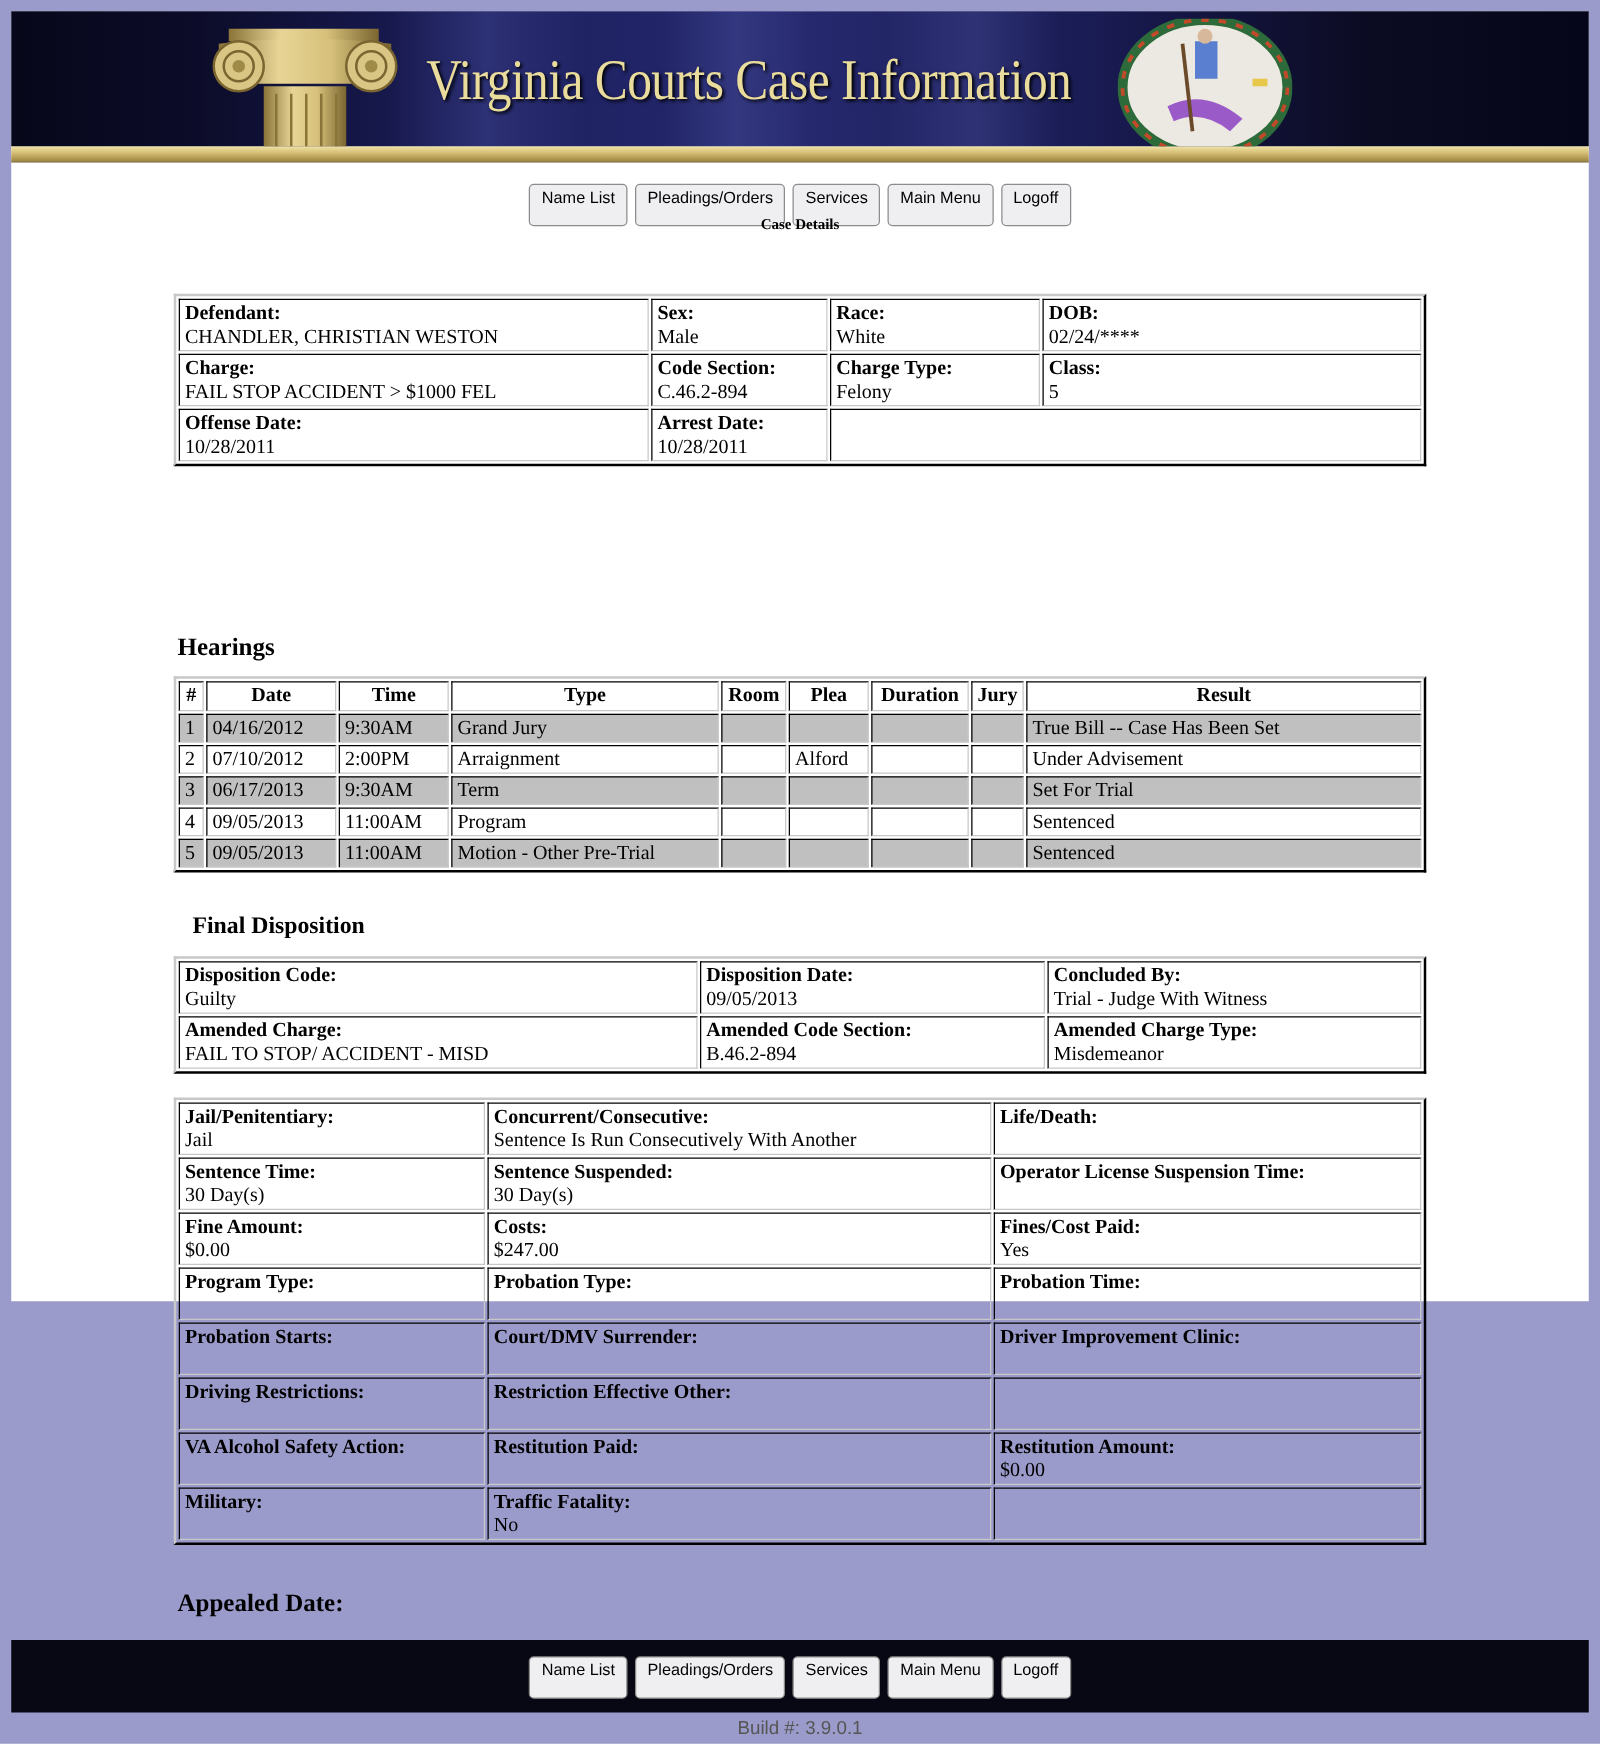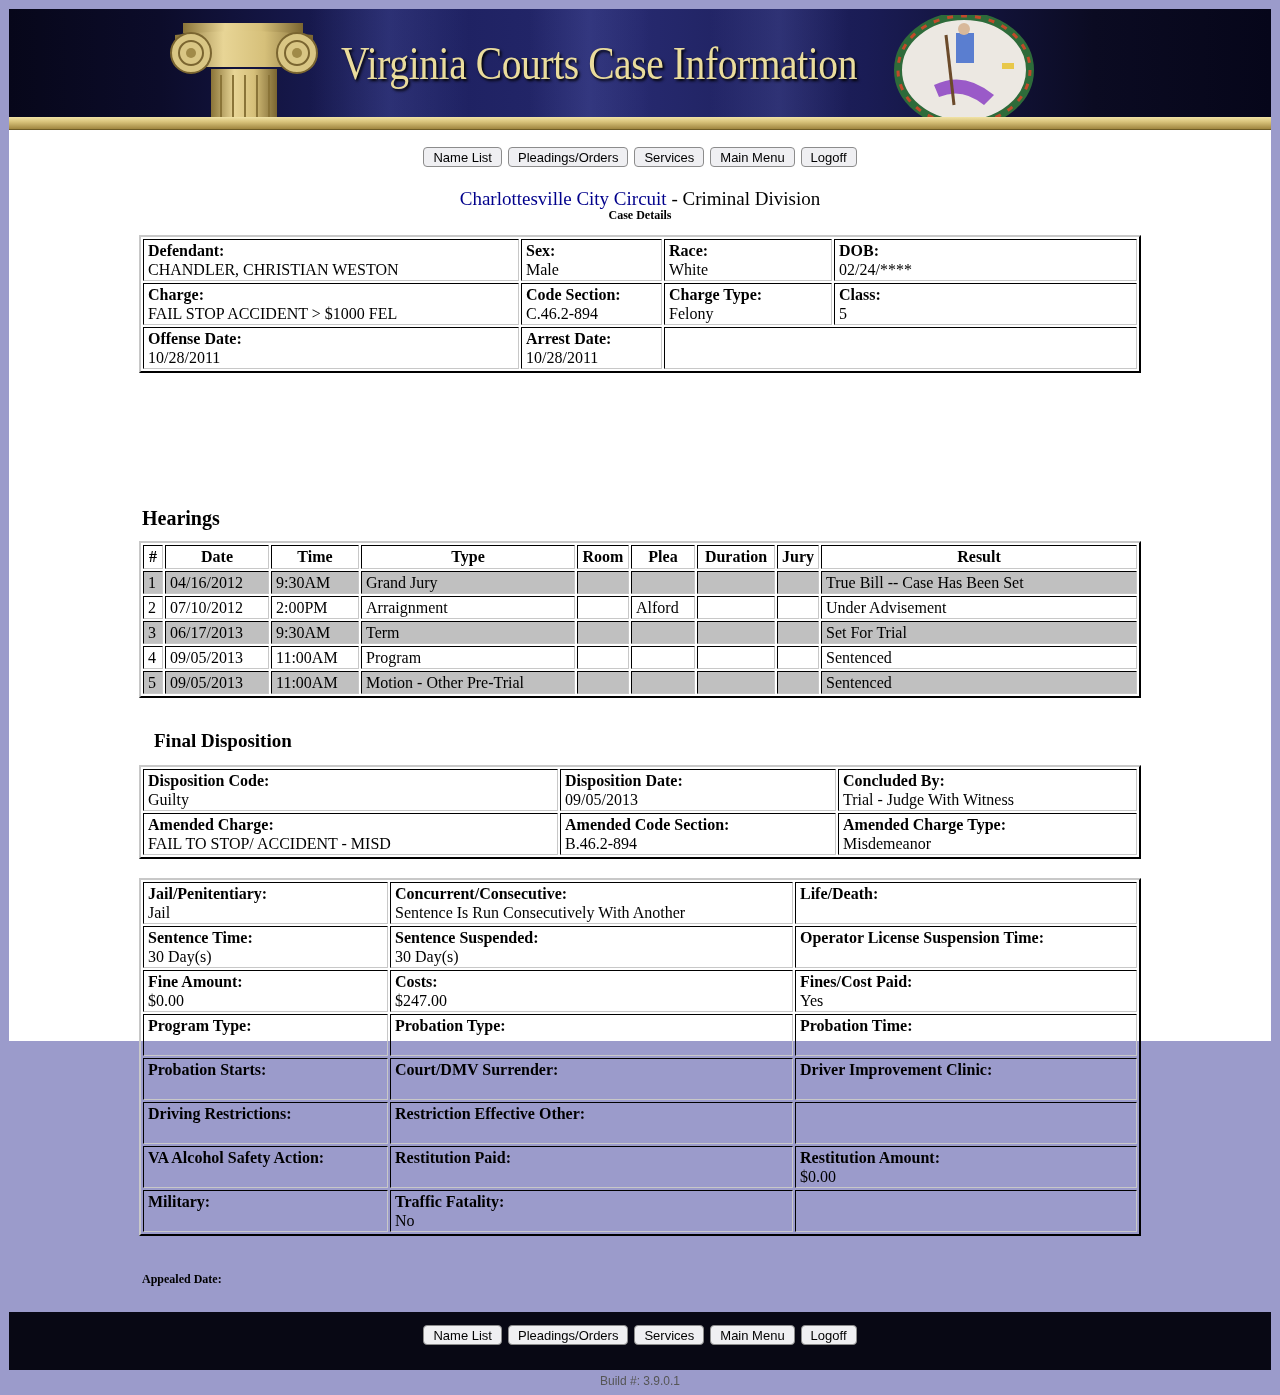--- a/index.html
+++ b/index.html
@@ -55,21 +55,21 @@
     height: 26px;
   }
   .nav.bottom {
     padding-top: 13px; height: 45px;
     background: #080814;
   }
   .btn {
     display: inline-block;
     font-family: "Liberation Sans", "DejaVu Sans", sans-serif;
     font-size: 13px;
-    padding: 2px 9px 0 9px;
+    padding: 2px 9px 14px 9px;
     margin: 0 1px;
     background: #efeff2;
     border: 1px solid #8c8c8c;
     border-radius: 4px;
     color: #000;
     line-height: 16px;
     cursor: pointer;
   }
   .court-title {
     text-align: center; margin-top: 16px;
@@ -103,27 +103,27 @@
   .hearings-h { left: 133px; top: 498px; font-size: 20px; }
   .hearings { position: absolute; left: 130px; top: 532px; width: 1002px; }
   .hearings th { font-weight: bold; text-align: center; padding: 0 3px; height: 20px; }
   .hearings td { height: 19px; padding: 1px 2px; line-height: 19px; }
   .hearings tr.shade td { background: #c0c0c0; }
   .final-h { left: 133px; top: 721px; font-size: 19px; margin-left: 12px; }
   .disp { position: absolute; left: 130px; top: 756px; width: 1002px; }
   .disp td { height: 38px; padding: 1px 2px; }
   .sent { position: absolute; left: 130px; top: 869px; width: 1002px; }
   .sent td { height: 38px; padding: 1px 2px; }
-  .appealed { position: absolute; left: 133px; top: 1263px; font-size: 12px; font-weight: bold; }
+  .appealed { position: absolute; left: 133px; top: 1263px; font-size: 20px; font-weight: bold; }
   .bottom-wrap { position: absolute; left: 0; top: 1303px; width: 1262px; }
   .build {
     position: absolute; left: 0; width: 1280px; top: 1374px;
     text-align: center;
     font-family: "Liberation Sans", "DejaVu Sans", sans-serif;
-    font-size: 12px; color: #555;
+    font-size: 15px; color: #555;
   }
 </style>
 </head>
 <body>
 
 <div class="frame" style="height:1032px;">
 
   <div class="banner">
     <div class="drape" style="left:300px;width:160px;"></div>
     <div class="drape" style="left:520px;width:120px;"></div>
@@ -167,23 +167,20 @@
   <div class="gold-bar"></div>
 
   <div class="nav">
     <span class="btn">Name List</span>
     <span class="btn">Pleadings/Orders</span>
     <span class="btn">Services</span>
     <span class="btn">Main Menu</span>
     <span class="btn">Logoff</span>
   </div>
 
-  <div class="court-title">
-    <span class="court-name">Charlottesville City Circuit</span><span> - Criminal Division</span>
-  </div>
   <div class="subtitle">Case Details</div>
 
   <table class="box case-table">
     <colgroup>
         <col style="width:376px">
         <col style="width:141px">
         <col style="width:168px">
         <col>
       </colgroup>
     <tbody>

